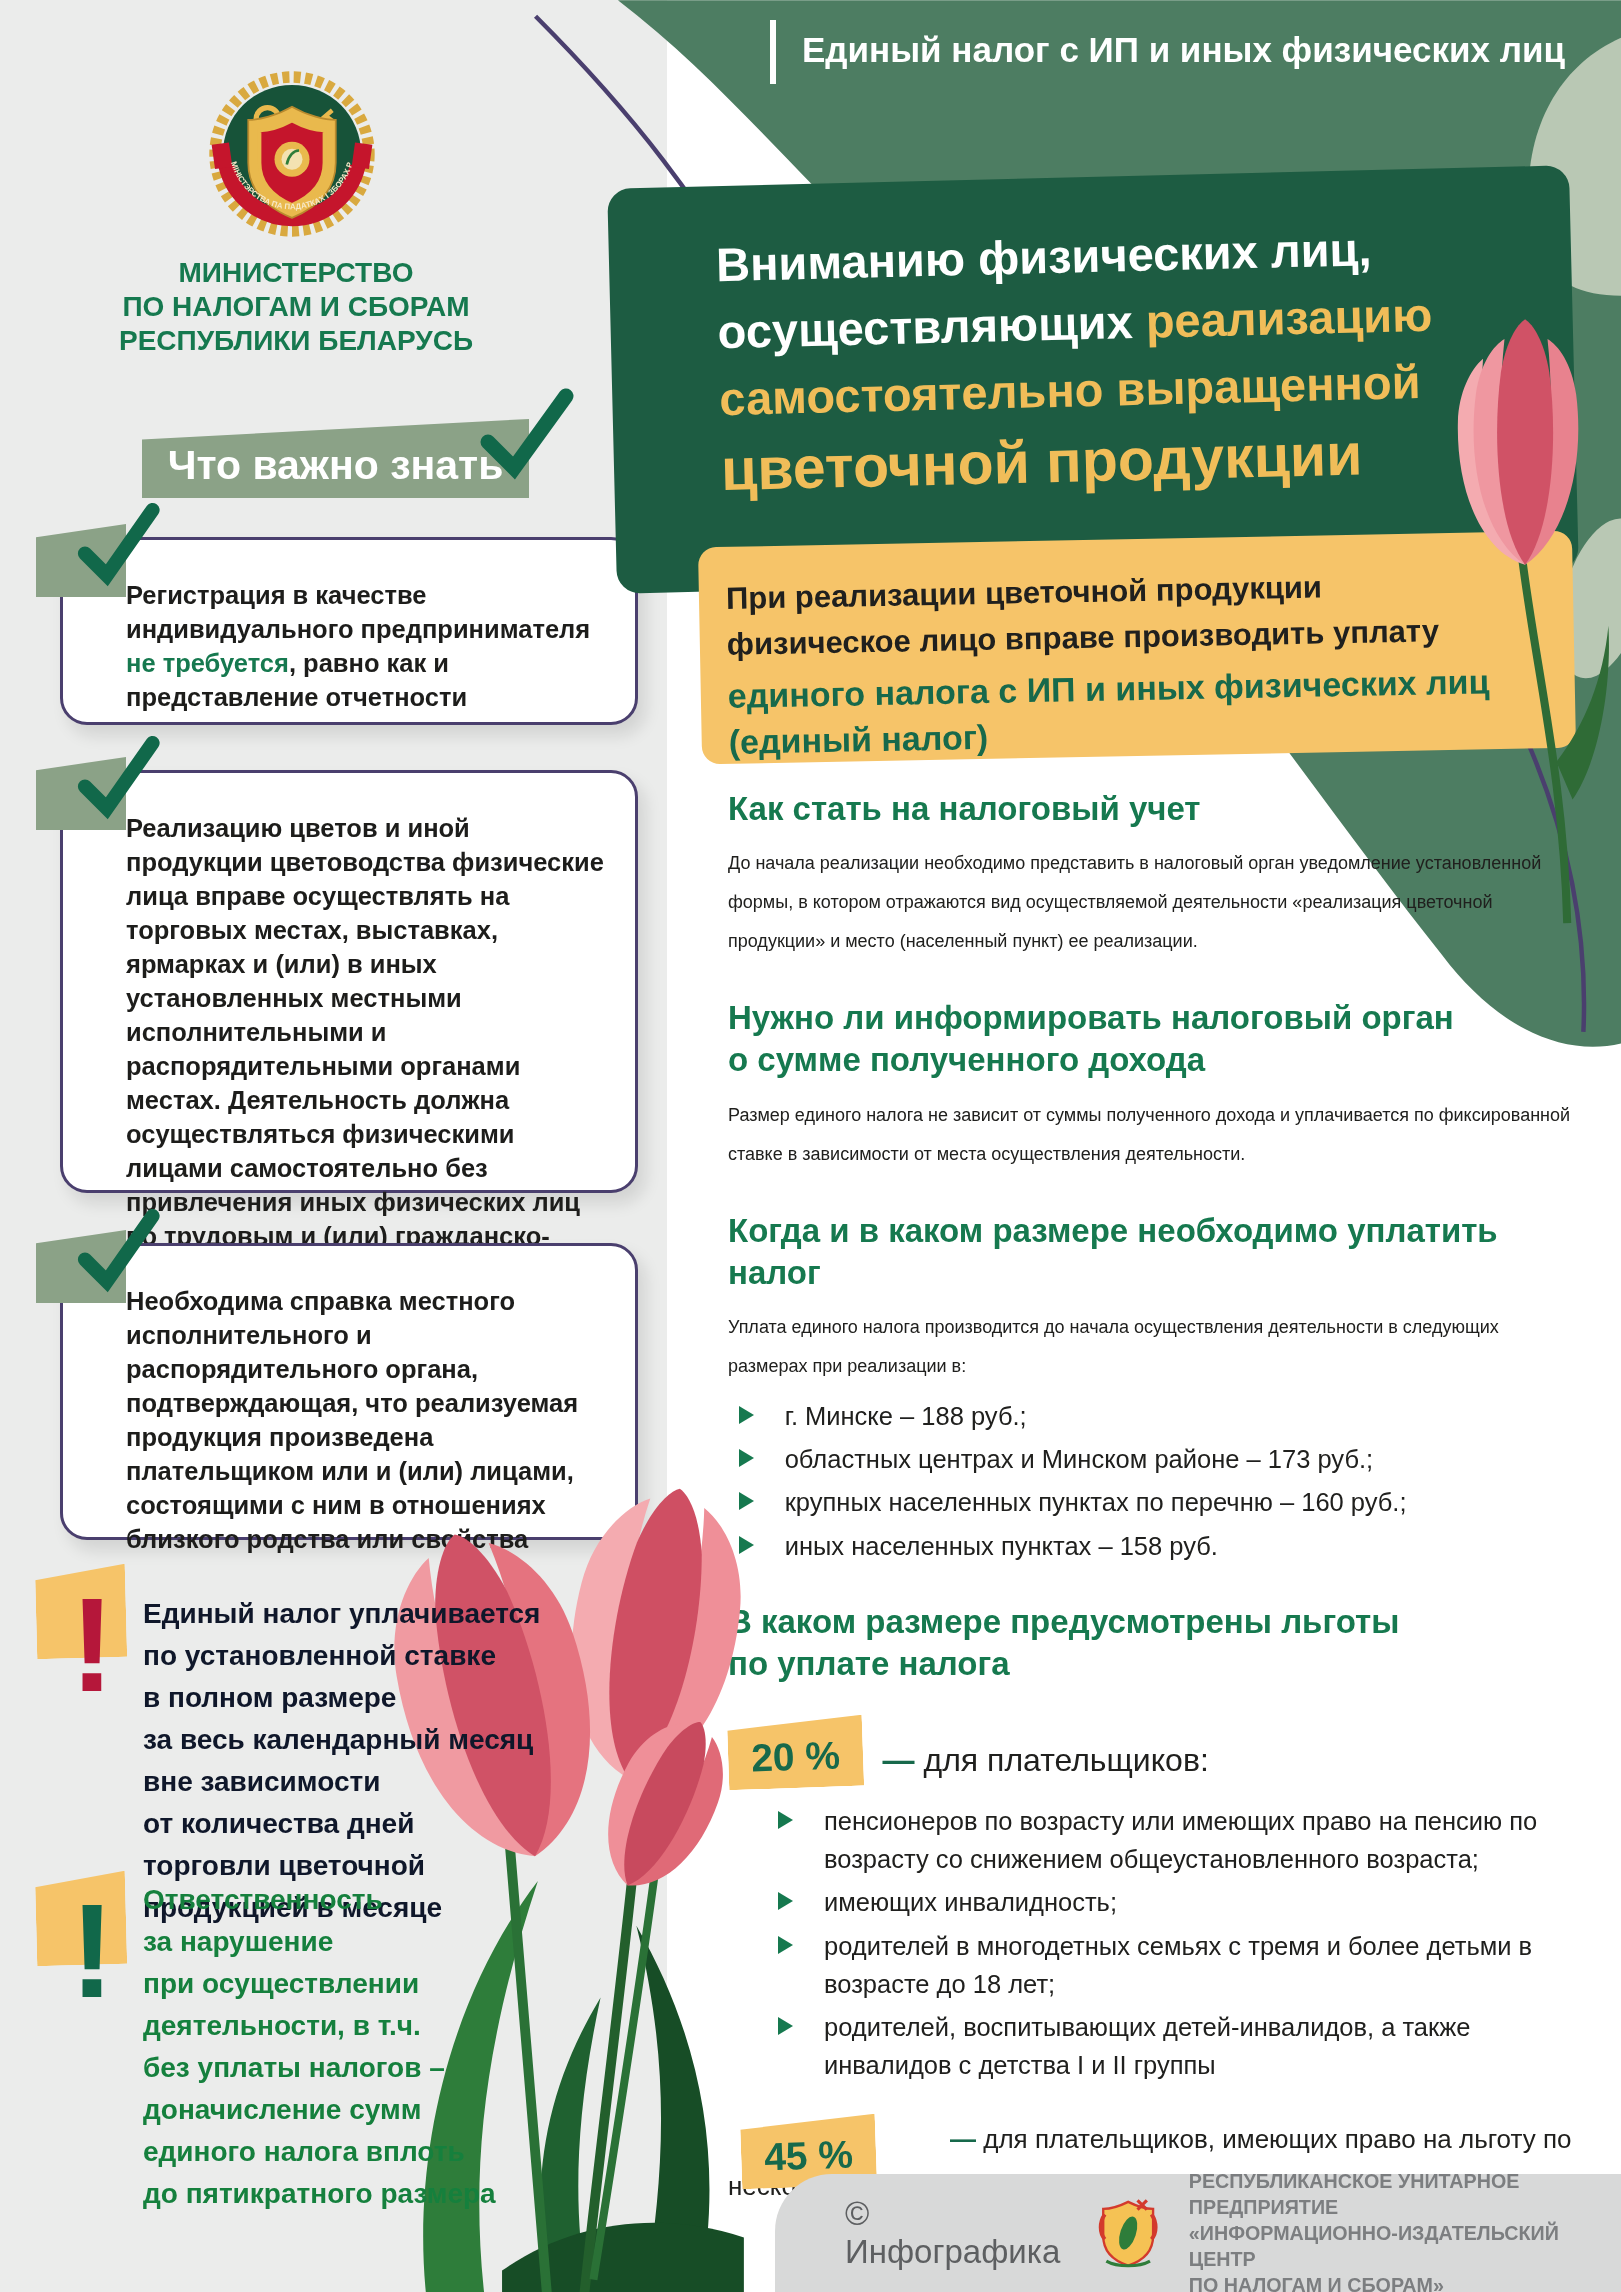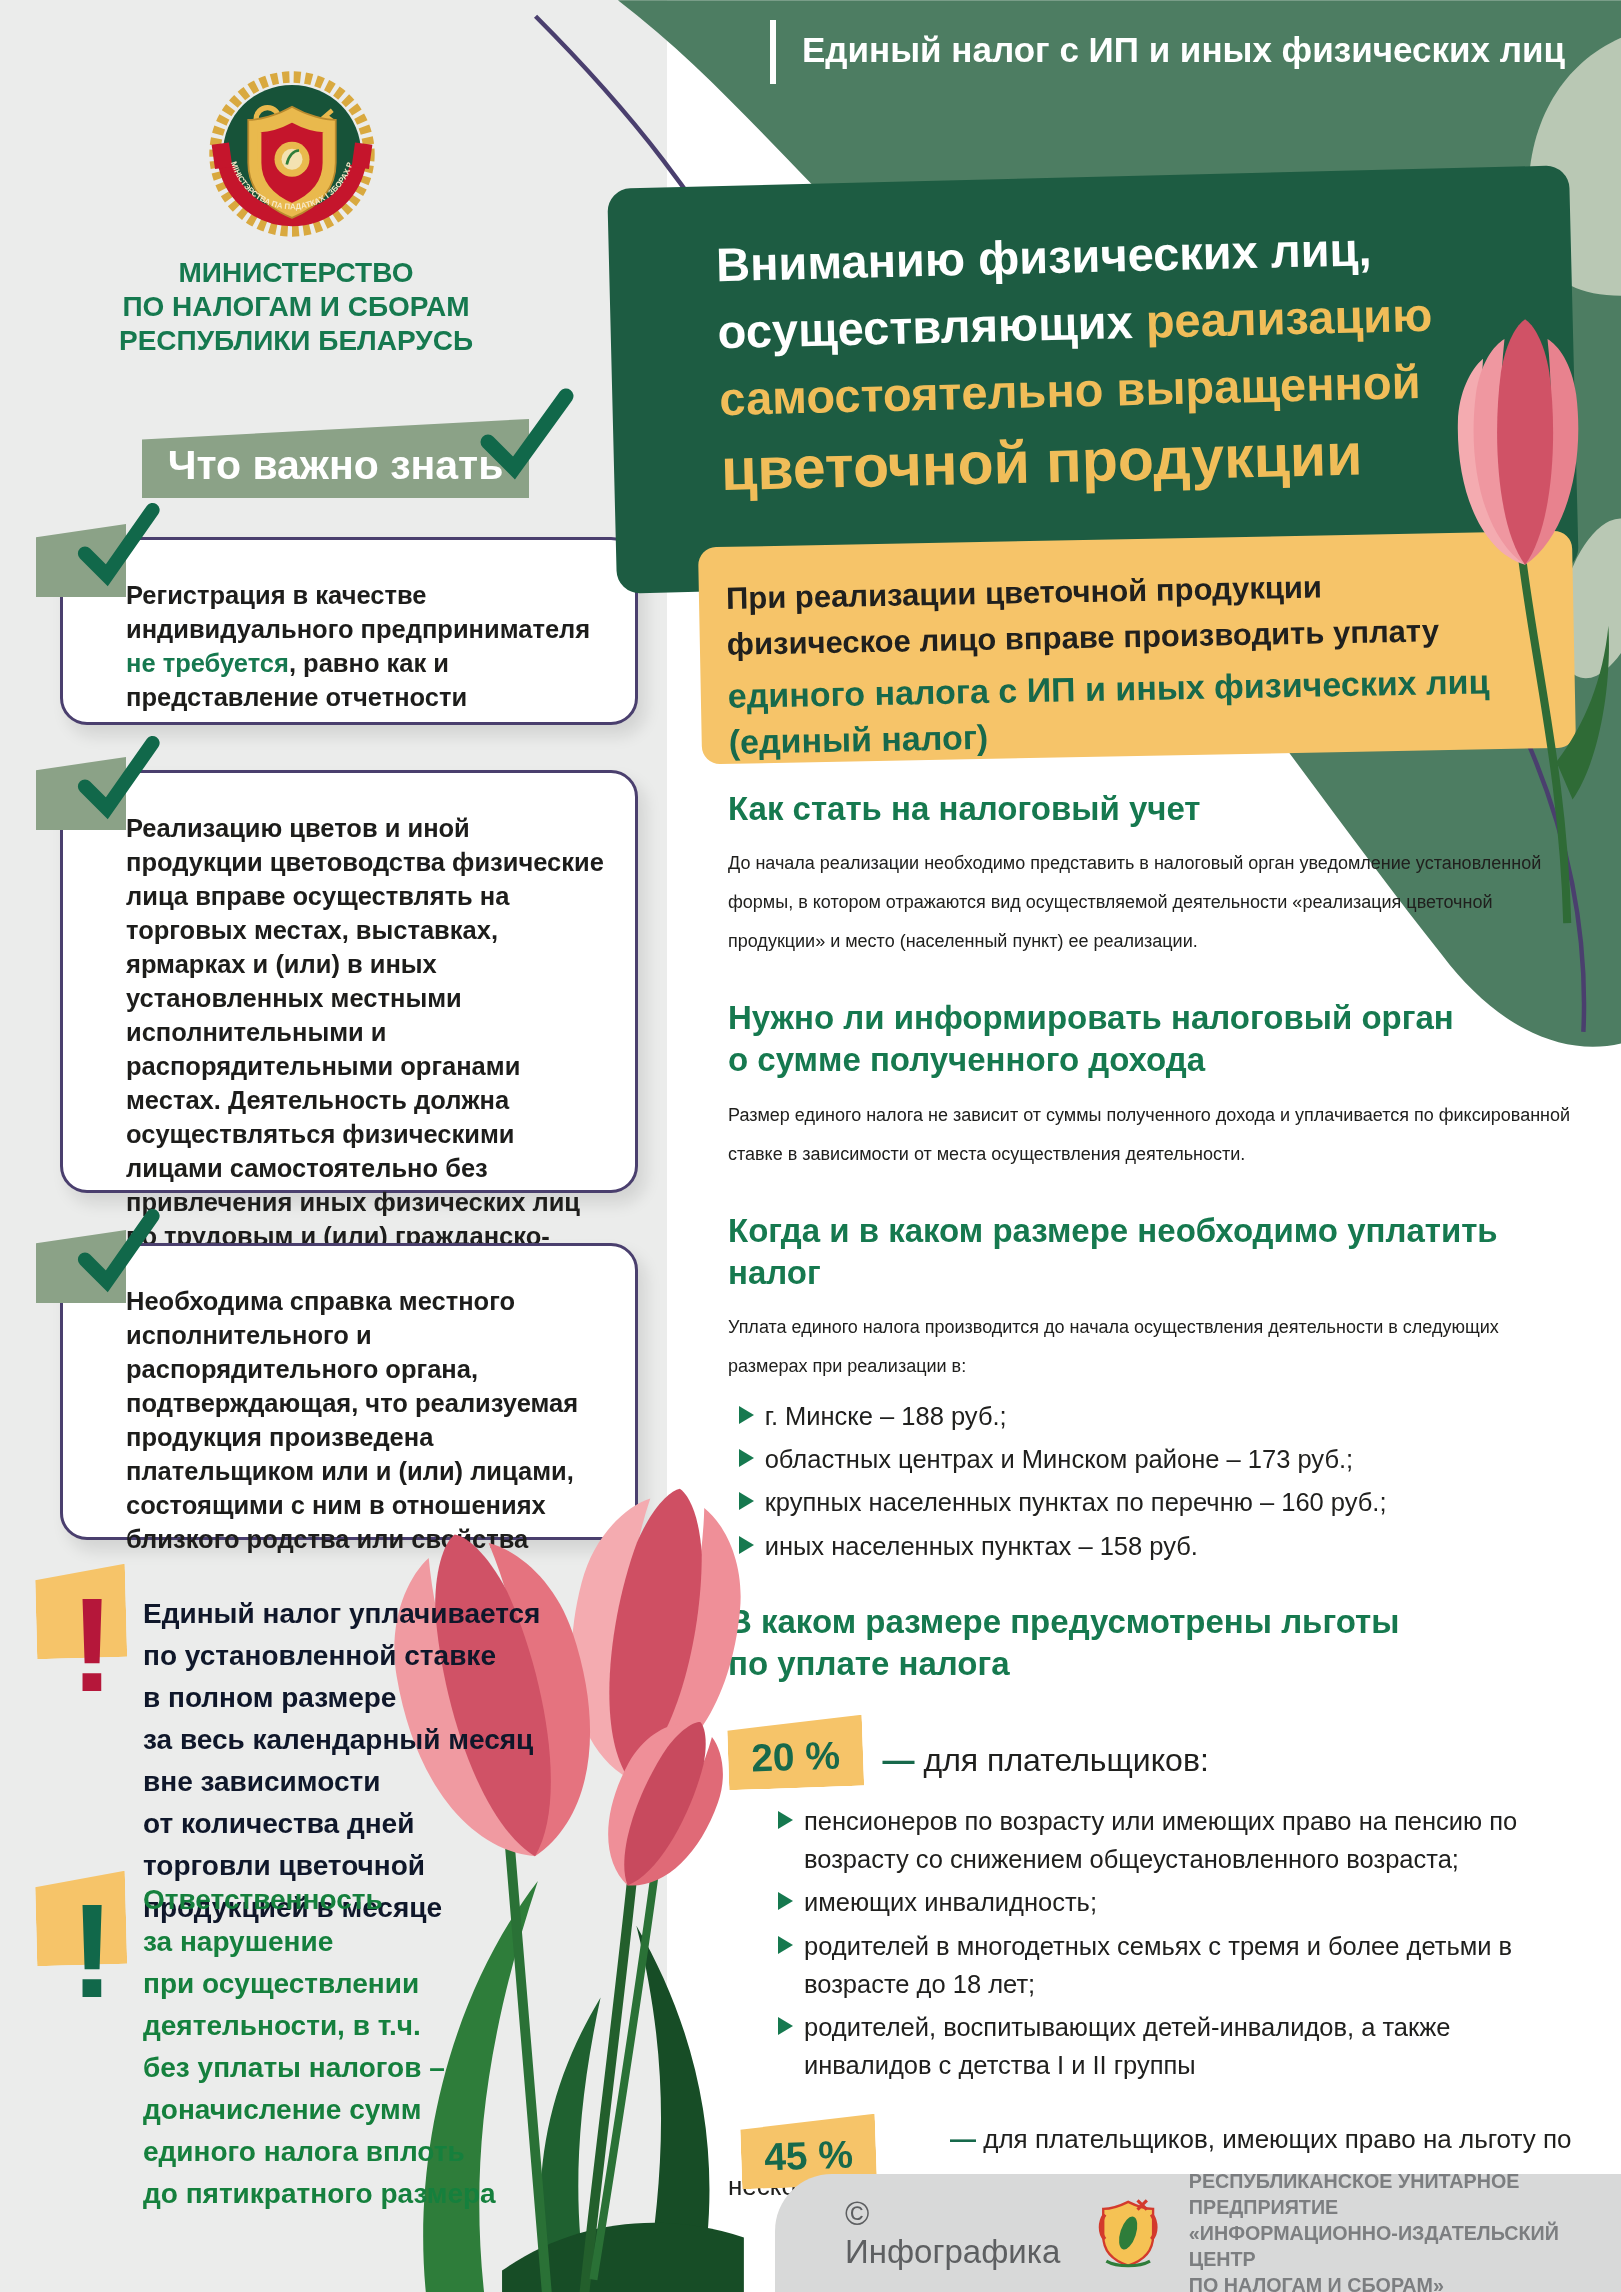--- a/index.html
+++ b/index.html
@@ -52,21 +52,21 @@
              padding:29px 27px 0 27px;}
   .intro-black{font-weight:bold;font-size:31px;line-height:46px;color:#20201e;white-space:pre-line;}
   .intro-green{font-weight:bold;font-size:34px;line-height:48px;color:#17694b;margin-top:3.6px;white-space:nowrap;}
   .intro-green2{font-weight:bold;font-size:34px;line-height:45px;color:#17694b;}
   
   .content{position:absolute;left:728px;top:788px;width:851px;z-index:2;}
   .sec-h{color:#16794f;font-size:33px;font-weight:bold;line-height:42px;margin:36px 0 14.3px;white-space:pre-line;}
   .sec-h.first{margin-top:0;}
   .sec-p{font-size:18px;line-height:39px;margin:0 0 3.6px;}
   .blist{margin:10.7px 0 0 10.7px;}
-  .bullet-row{display:flex;gap:11px;margin:0 0 5.4px;align-items:flex-start;}
+  .bullet-row{display:flex;gap:31px;margin:0 0 5.4px;align-items:flex-start;}
   .arrow{flex:0 0 auto;margin-top:9px;width:0;height:0;border-left:15px solid #16794f;
          border-top:9.9px solid transparent;border-bottom:9.9px solid transparent;}
   .btext{font-size:25.5px;line-height:38px;}
   .benefit{margin-top:32px;position:relative;}
   .tagrow{display:flex;align-items:flex-end;gap:19.7px;margin-bottom:14.3px;}
   .pct-tag{background:#f6c469;clip-path:polygon(0 16%,100% 0,100% 100%,0 100%);transform:rotate(-2deg);
            color:#17694b;font-weight:bold;font-size:39px;padding:18px 23px 9px;display:inline-block;}
   .dash{color:#17694b;font-weight:bold;}
   .lead{font-size:32px;padding-bottom:9px;}
   .benefit-abs .pct-tag{position:absolute;left:12.5px;top:0;}

